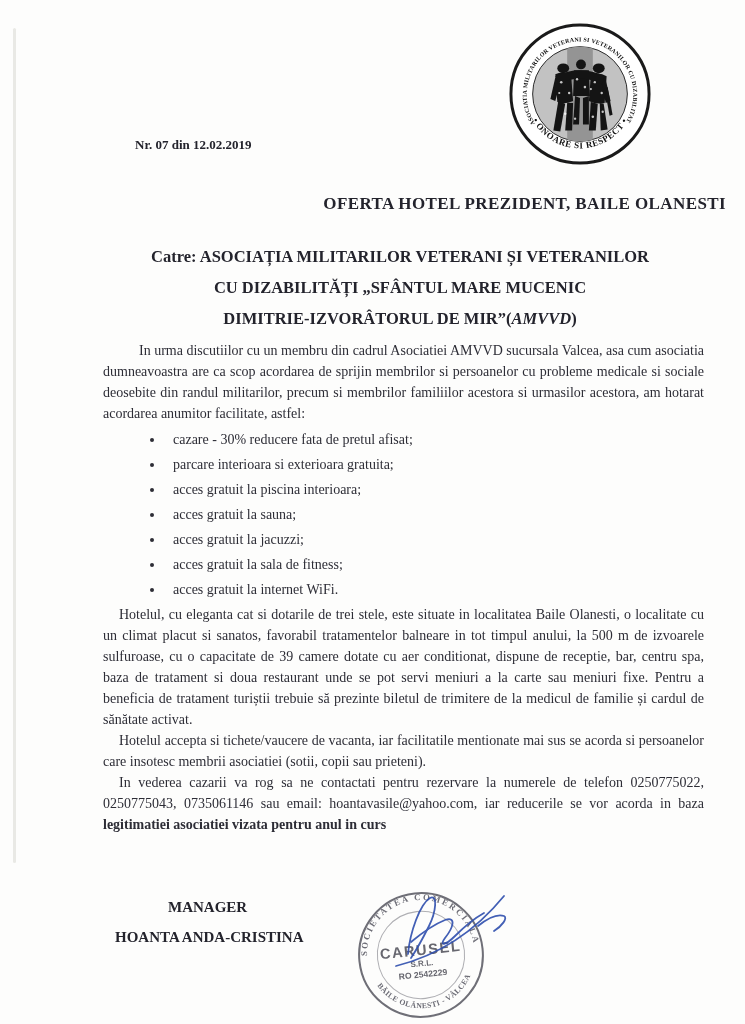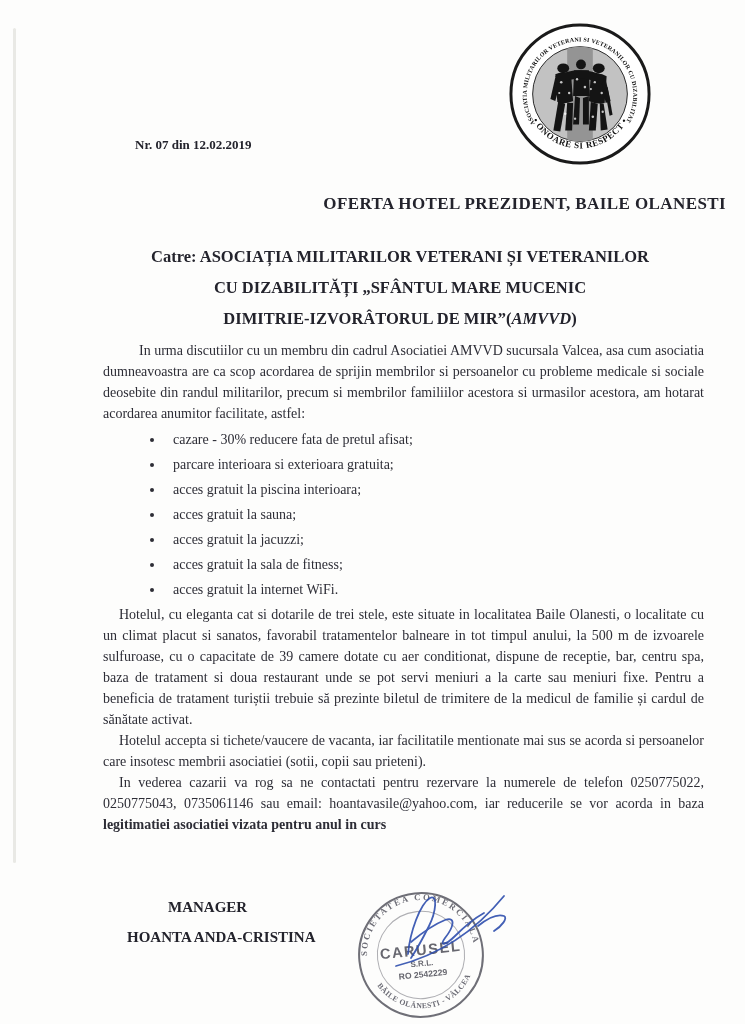--- a/index.html
+++ b/index.html
@@ -34,21 +34,21 @@
     position:absolute;top:340px;left:103px;width:601px;
     font-size:14px;line-height:21px;text-align:justify;color:#2d2d36;
   }
   .body-text p{margin:0;}
   .indent-lg{text-indent:36px;}
   .indent-sm{text-indent:16px;}
   .facilities{margin:3px 0 2px 0;padding-left:62px;list-style:disc;}
   .facilities li{line-height:25px;padding-left:8px;text-align:left;}
   .sig-block{position:absolute;left:115px;top:899px;font-weight:bold;font-size:15px;color:#23232c;}
   .sig-role{margin-left:53px;}
-  .sig-name{margin-top:13px;margin-left:12px;}
+  .sig-name{margin-top:13px;}
   .stamp{position:absolute;left:350px;top:884px;width:142px;height:142px;transform:rotate(-6deg);opacity:.92;}
   .handwriting{position:absolute;left:378px;top:878px;width:138px;height:102px;z-index:5;}
 </style>
 </head>
 <body>
 
 <div class="page">
 
   <div class="scan-edge"></div>
 

